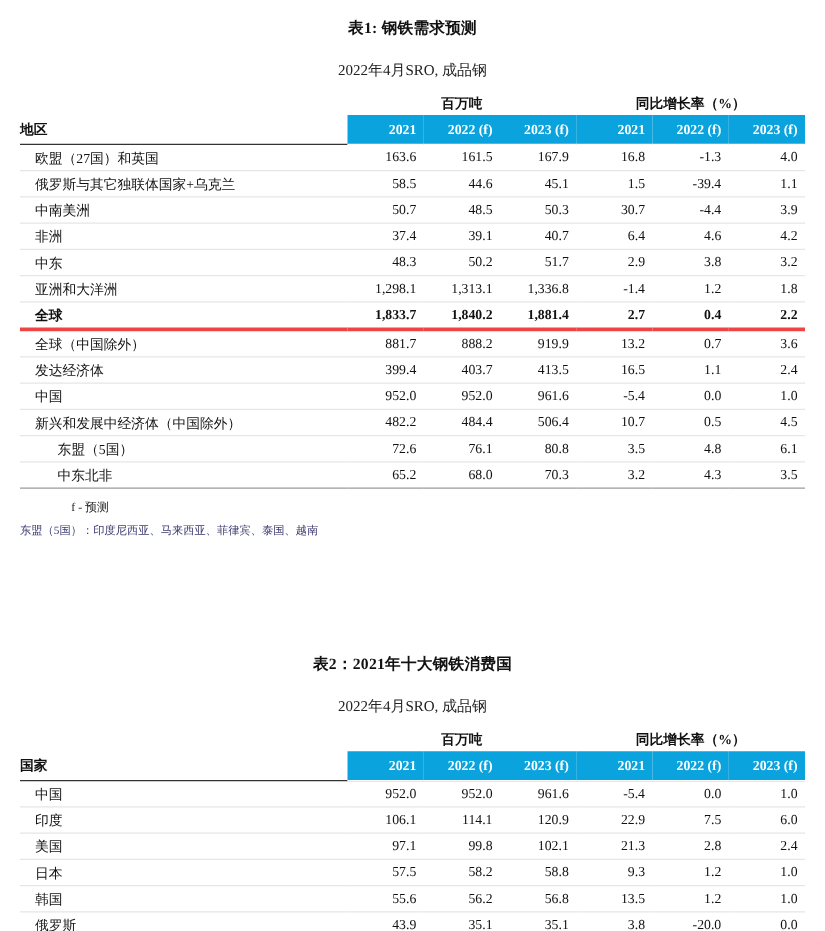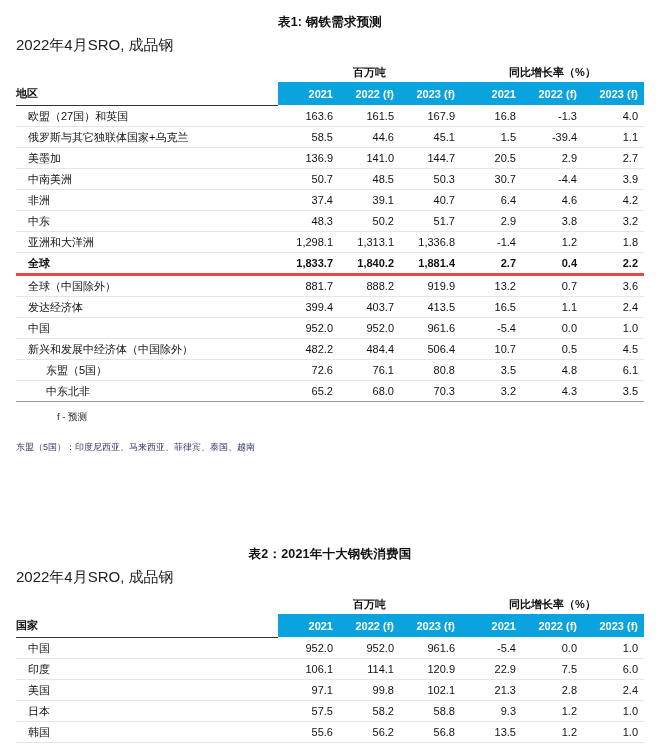--- a/index.html
+++ b/index.html
@@ -13,39 +13,40 @@
     font-family: "Liberation Sans", sans-serif;
     color: #1a1a1a;
     -webkit-font-smoothing: antialiased;
   }
   .page {
     position: relative;
     width: 660px;
     height: 745px;
     box-sizing: border-box;
     padding: 0 16px;
+    font-family: Liberation Serif, serif;
   }
   .table-block {
     width: 100%;
   }
   .block-1 { padding-top: 14px; }
   .block-2 { padding-top: 92px; }
 
   .title {
     text-align: center;
     font-size: 12.5px;
     font-weight: bold;
     color: #111;
     letter-spacing: 0.2px;
   }
   .subtitle {
-    text-align: left;
-    font-size: 15px;
+    text-align: center;
+    font-size: 12px;
     color: #222;
-    margin-top: 5px;
+    margin-top: 17px;
     margin-bottom: 10px;
   }
 
   table.data {
     width: 628px;
     border-collapse: collapse;
     font-size: 11px;
     table-layout: fixed;
   }
   table.data col.c-label { width: 262px; }
@@ -106,21 +107,21 @@
 
   .footnote {
     font-size: 9.5px;
     color: #222;
     margin-top: 9px;
     margin-left: 41px;
   }
   .footnote2 {
     font-size: 9px;
     color: #3a3a70;
-    margin-top: 17px;
+    margin-top: 5px;
   }
 </style>
 </head>
 <body>
 
 <div class="page">
 
   <div class="table-block block-1">
     <div class="title">表1:  钢铁需求预测</div>
     <div class="subtitle">2022年4月SRO, 成品钢</div>
@@ -164,29 +165,20 @@
           <tr>
             <td class="label">俄罗斯与其它独联体国家+乌克兰</td>
             <td>58.5</td>
             <td>44.6</td>
             <td>45.1</td>
             <td>1.5</td>
             <td>-39.4</td>
             <td>1.1</td>
           </tr>
           <tr>
-            <td class="label">美墨加</td>
-            <td>136.9</td>
-            <td>141.0</td>
-            <td>144.7</td>
-            <td>20.5</td>
-            <td>2.9</td>
-            <td>2.7</td>
-          </tr>
-          <tr>
             <td class="label">中南美洲</td>
             <td>50.7</td>
             <td>48.5</td>
             <td>50.3</td>
             <td>30.7</td>
             <td>-4.4</td>
             <td>3.9</td>
           </tr>
           <tr>
             <td class="label">非洲</td>

